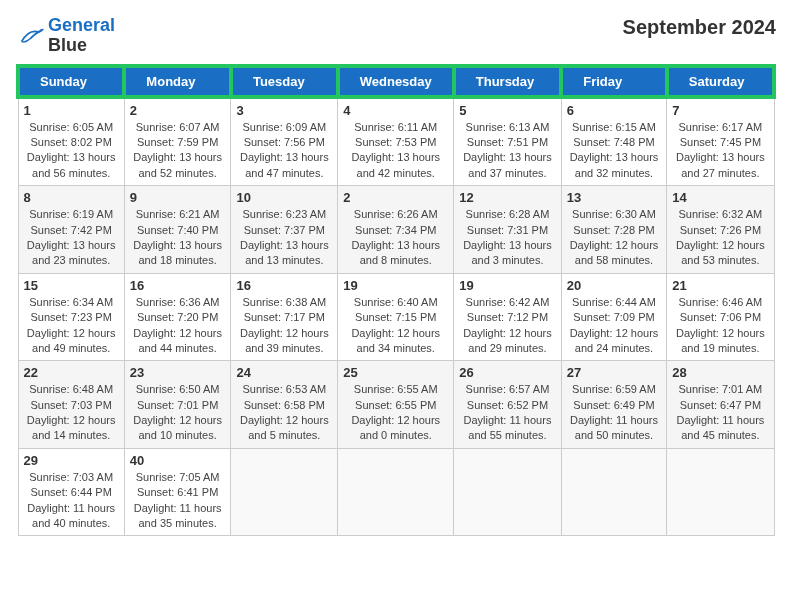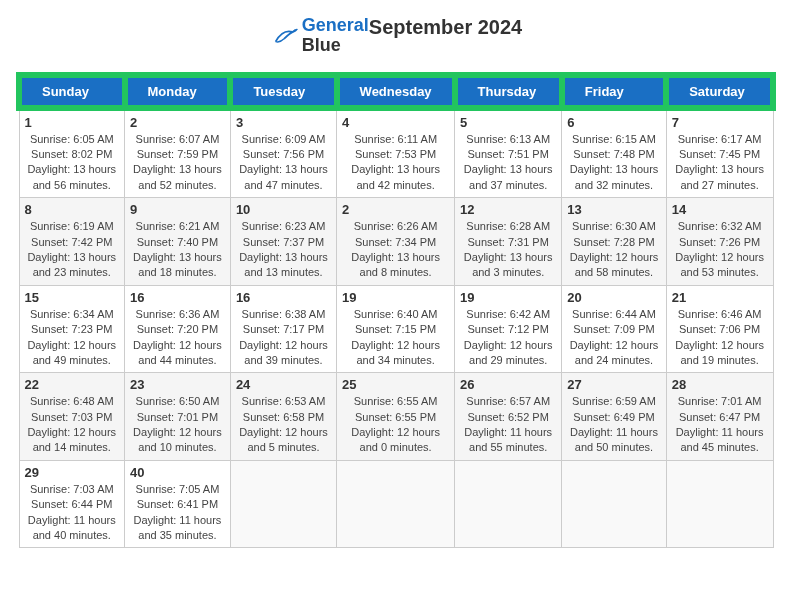--- a/index.html
+++ b/index.html
@@ -6,22 +6,22 @@
     body {
       font-family: Arial, sans-serif;
       background: #fff;
       width: 792px;
       min-height: 612px;
       padding: 16px;
     }
     .header-area {
       display: flex;
       align-items: flex-start;
-      justify-content: center;
-      margin-bottom: 16px;
+      justify-content: space-between;
+      margin-bottom: 8px;
     }
     .logo {
       display: flex;
       align-items: center;
       gap: 4px;
     }
     .logo-text {
       font-size: 18px;
       font-weight: bold;
       color: #333;
@@ -49,21 +49,21 @@
       border-collapse: collapse;
       font-size: 11px;
     }
     .calendar-table thead th {
       background-color: #1a6fc4;
       color: #fff;
       padding: 6px 20px;
       text-align: left;
       font-size: 13px;
       font-weight: bold;
-      border: 6px solid #22c55e;
+      border: 4px solid #22c55e;
     }
     .calendar-table tbody td {
       border: 1px solid #ccc;
       vertical-align: top;
       padding: 4px 5px;
       width: 14.28%;
       min-height: 80px;
       background: #fff;
     }
     .calendar-table tbody tr:nth-child(even) td {

